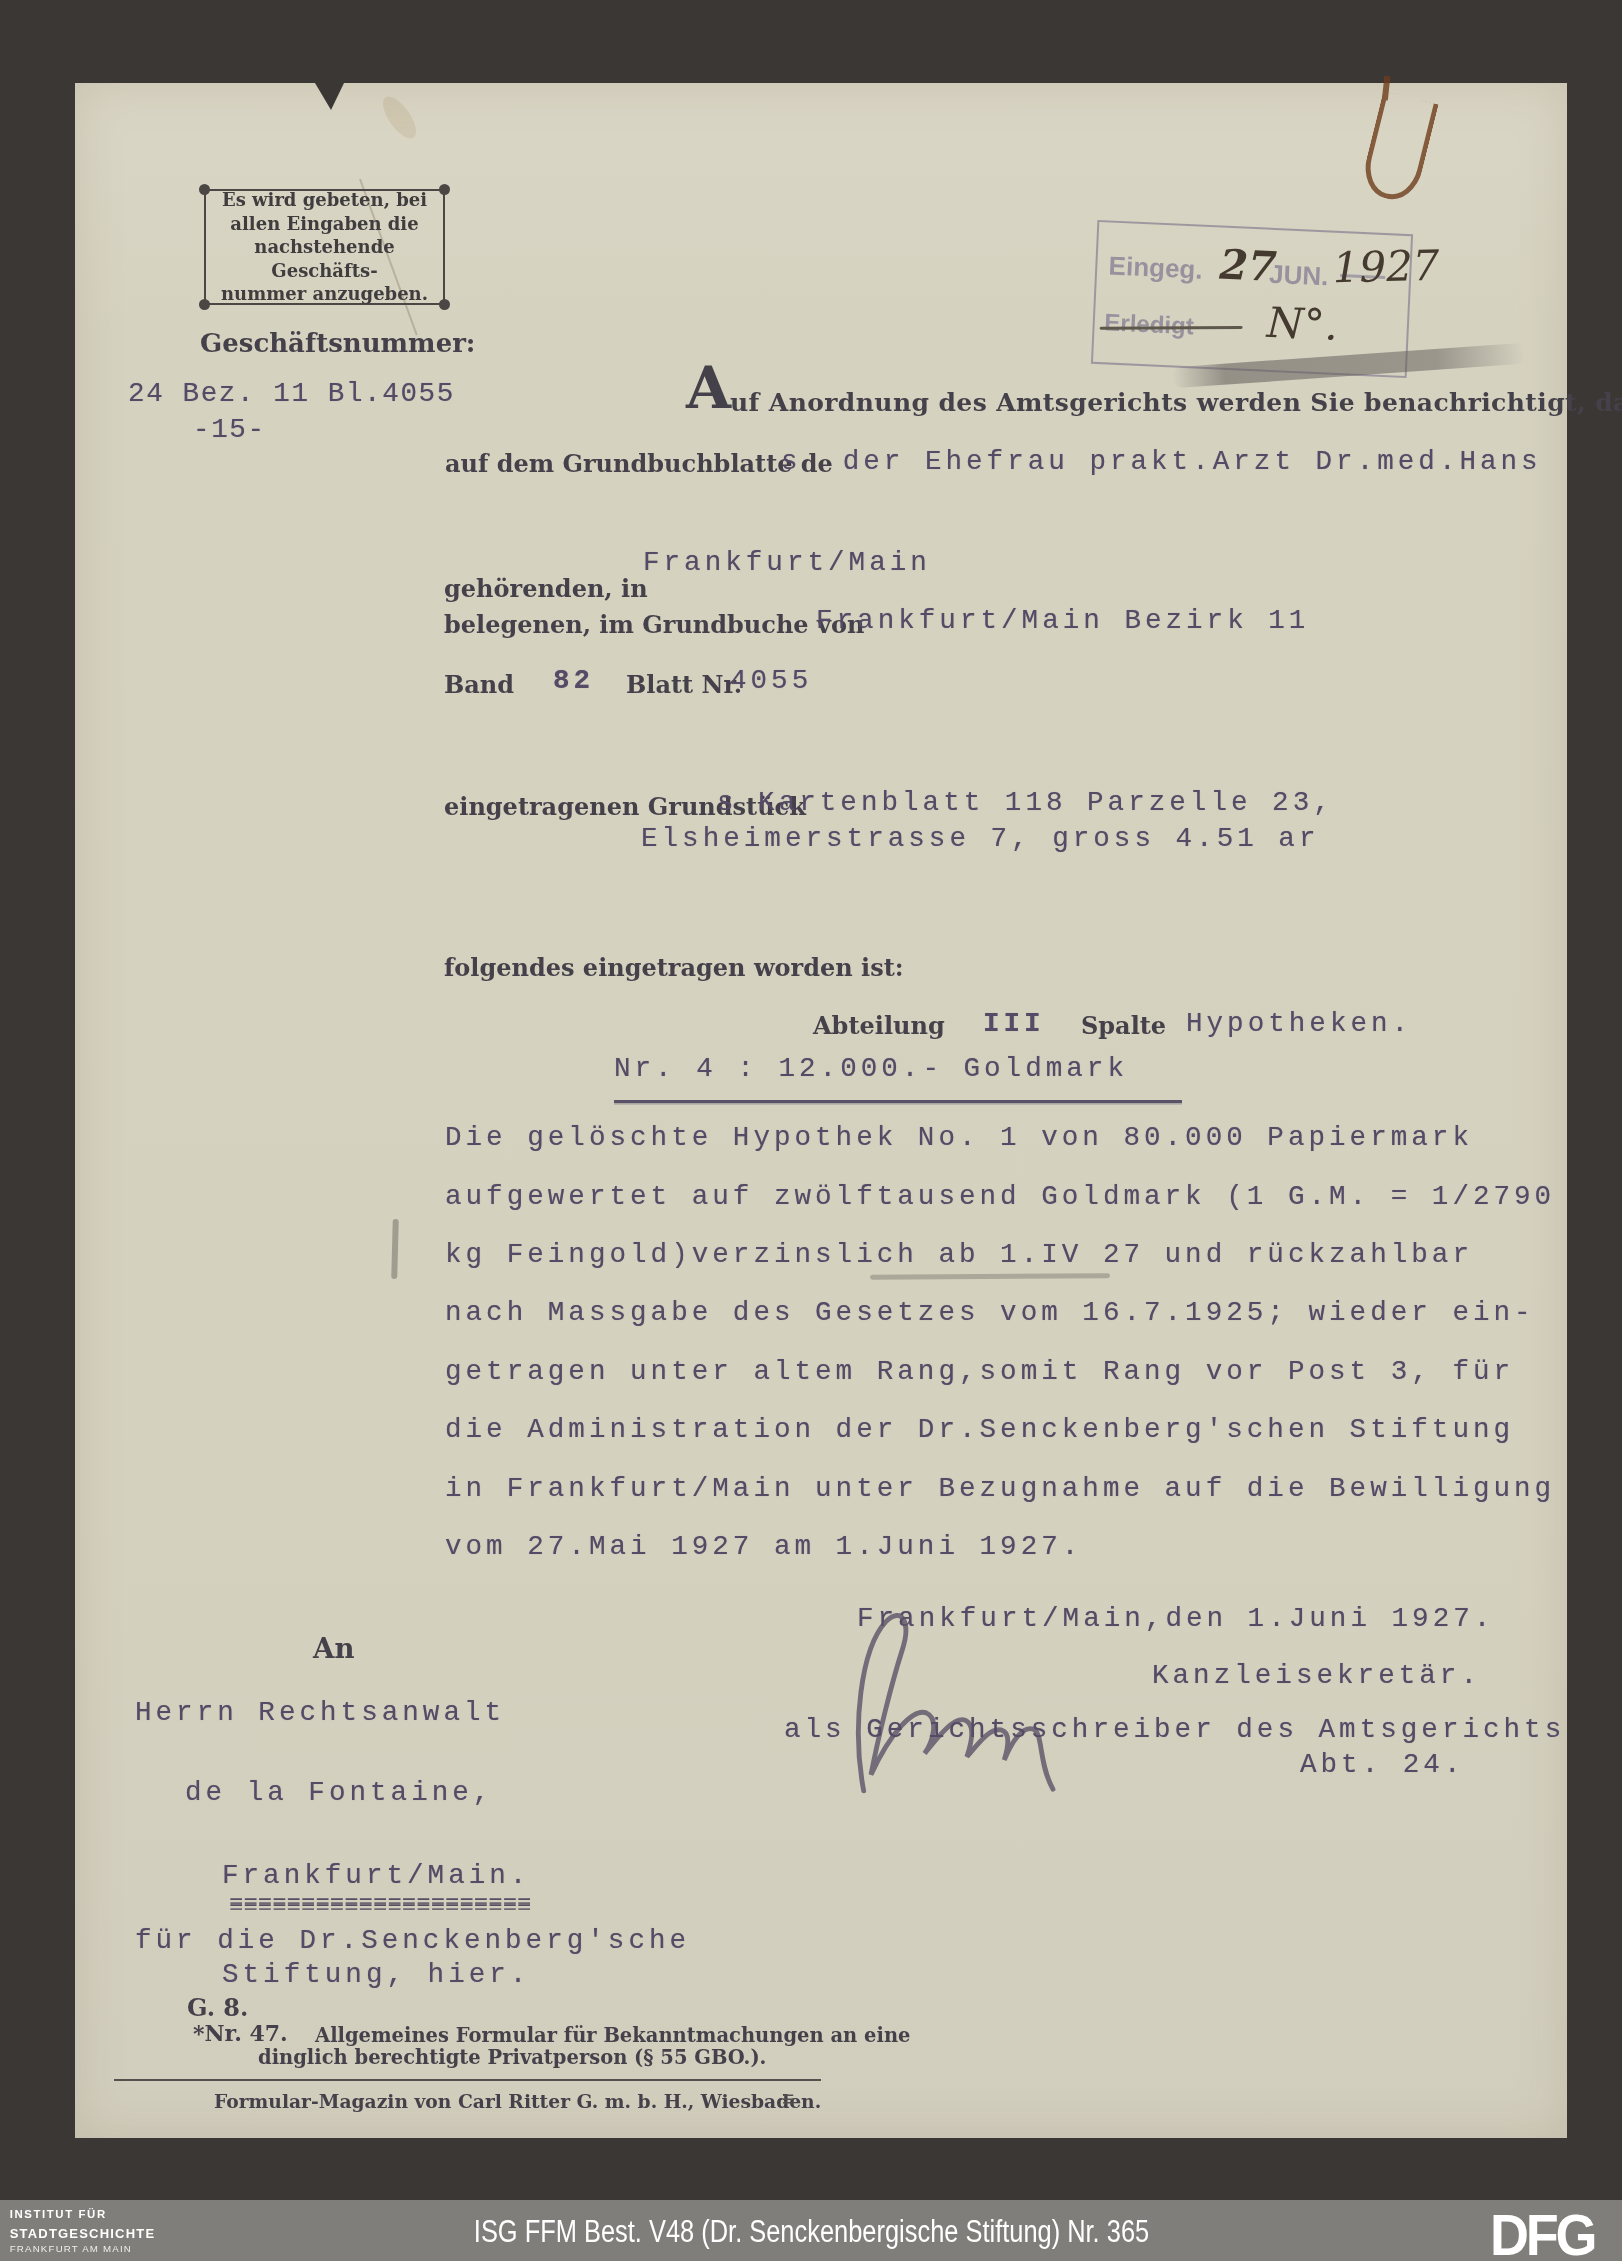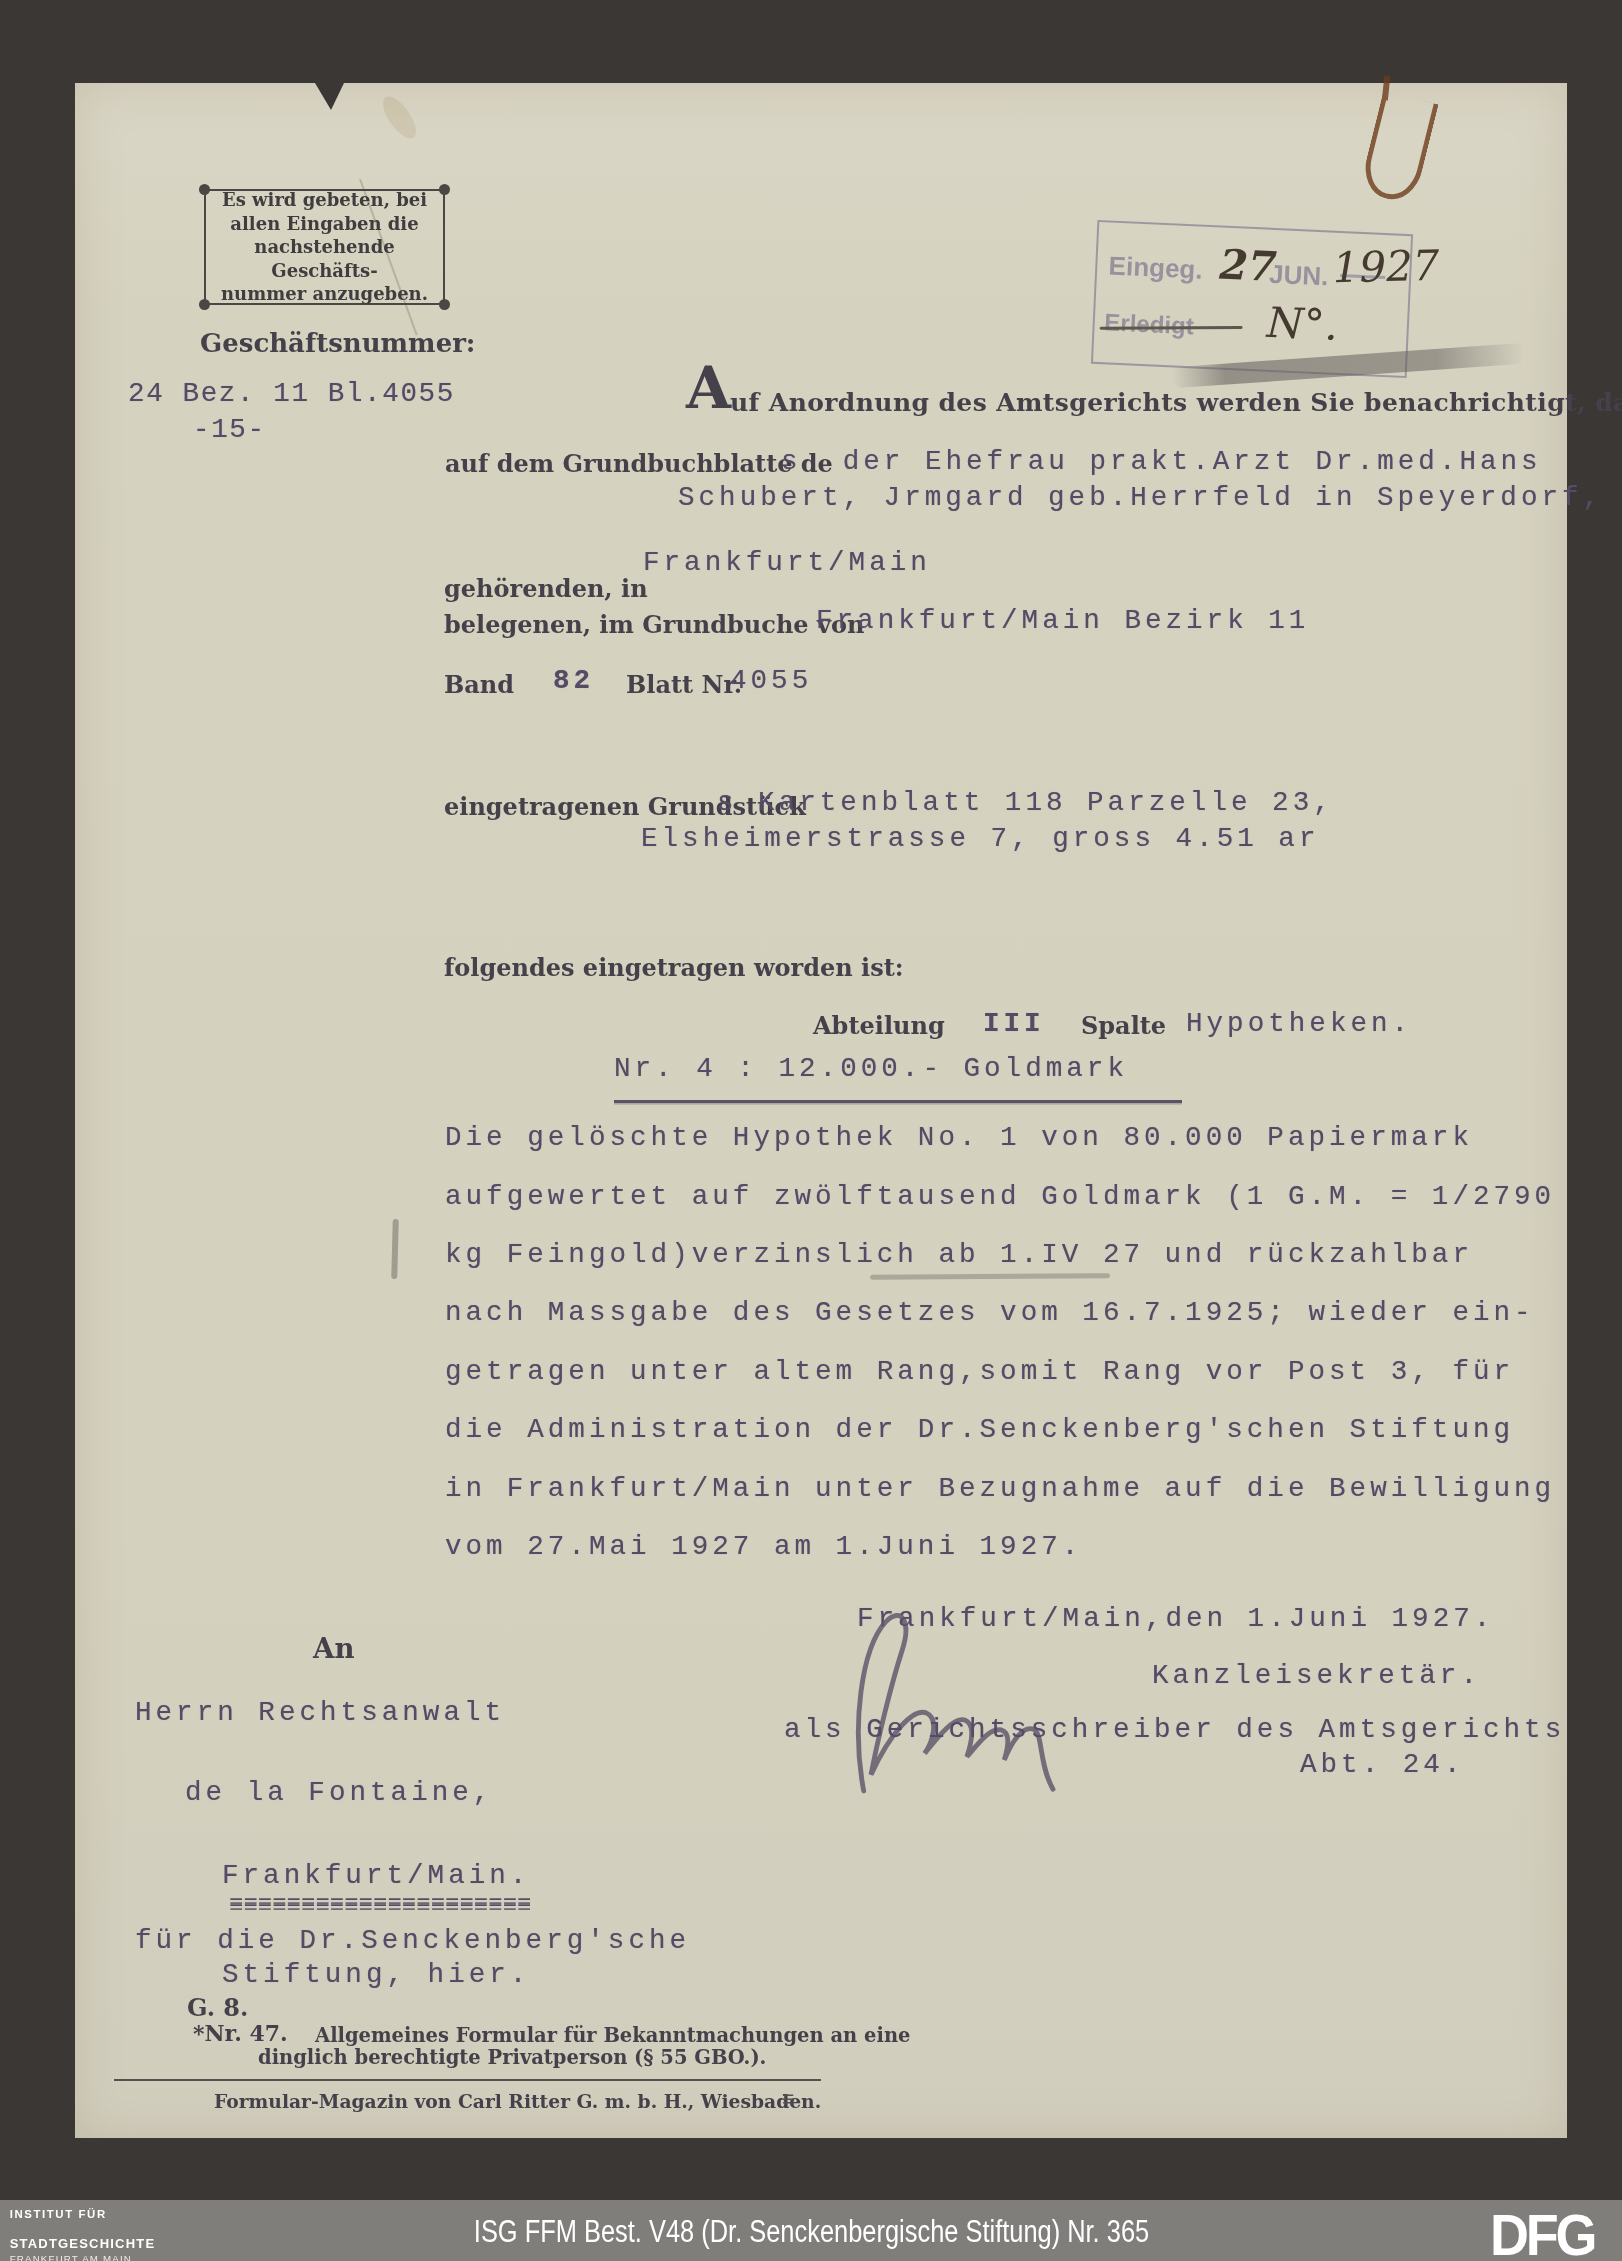--- a/index.html
+++ b/index.html
@@ -35,21 +35,21 @@
   .rust:before{content:"";position:absolute;left:-5.7px;top:-14.6px;width:5.7px;height:24px;background:#6f3d1c;transform:rotate(-8deg);}
   .smudge{position:absolute;background:linear-gradient(90deg,rgba(110,105,100,0) 0%,rgba(95,90,88,.55) 15%,rgba(95,90,88,.5) 75%,rgba(110,105,100,0) 100%);
           border-radius:9.7px;transform:rotate(-4deg);}
   .stampbox{position:absolute;left:1094px;top:227px;width:312px;height:140px;
             border:2.4px solid rgba(138,132,148,.75);transform:rotate(2.6deg);}
   .notch{position:absolute;left:240px;top:0px;width:0;height:0;
          border-left:16px solid transparent;border-right:13px solid transparent;border-top:27.6px solid #3b3734;}
   .crease{position:absolute;left:284px;top:96px;width:2.4px;height:166px;background:rgba(125,115,95,.35);transform:rotate(-20deg);transform-origin:top;}
   .footerbar{position:absolute;left:0;top:2200px;width:1623px;height:61px;background:#807e7b;}
   .isg{position:absolute;left:9.7px;top:2209px;color:#ffffff;line-height:1;}
-  .isg .l1{font-size:11.4px;font-weight:bold;letter-spacing:1.6px;margin-bottom:17px;}
+  .isg .l1{font-size:11.4px;font-weight:bold;letter-spacing:1.6px;margin-bottom:7px;}
   .isg .l2{font-size:13px;font-weight:bold;letter-spacing:1.2px;margin-bottom:3.2px;}
   .isg .l3{font-size:9.7px;letter-spacing:1.2px;color:#eeeeec;}
   .archref{position:absolute;left:0;top:2214px;width:1623px;text-align:center;color:#ffffff;
            font-size:31px;transform:scaleX(.82);}
   .dfg{position:absolute;left:1490px;top:2204px;color:#ffffff;font-size:54px;font-weight:bold;
        letter-spacing:-3.2px;transform:scaleY(1.05);}
   .strike{position:relative;}
   .strike:after{content:"";position:absolute;left:-4.9px;right:-49px;top:55%;height:3.2px;background:#4a4238;transform:rotate(-3deg);border-radius:1.6px;}
   .eqrule{font-family:"Liberation Mono",monospace;font-size:24px;color:#564e62;letter-spacing:0px;
           text-shadow:0 4px 0 rgba(86,78,98,.8);}
@@ -94,21 +94,20 @@
 
   <div class="rust" style="left:1370px;top:96px;"></div>
 
   <div class="smudge" style="left:1172px;top:355px;width:353px;height:21px;"></div>
 
   <div class="abs initial" style="left:686px;top:359px;">A</div>
   <div class="abs f" style="left:730px;top:388px;font-size:25px;letter-spacing:0.4px;">uf Anordnung des Amtsgerichts werden Sie benachrichtigt, daß</div>
 
   <div class="abs f" style="left:445px;top:449px;">auf dem Grundbuchblatte de</div>
   <div class="abs t" style="left:781px;top:446px;">s  der Ehefrau prakt.Arzt Dr.med.Hans</div>
-  <div class="abs t" style="left:678px;top:482px;">Schubert, Jrmgard geb.Herrfeld in Speyerdorf,</div>
 
   <div class="abs f" style="left:444px;top:552px;margin-top:22px;">gehörenden, in</div>
   <div class="abs t" style="left:643px;top:547px;">Frankfurt/Main</div>
 
   <div class="abs f" style="left:444px;top:610px;">belegenen, im Grundbuche von</div>
   <div class="abs t" style="left:802px;top:605px;margin-left:14px;">Frankfurt/Main Bezirk 11</div>
 
   <div class="abs f" style="left:444px;top:670px;">Band</div>
   <div class="abs t t-bold" style="left:553px;top:665px;">82</div>
   <div class="abs f" style="left:626px;top:670px;">Blatt Nr.</div>

